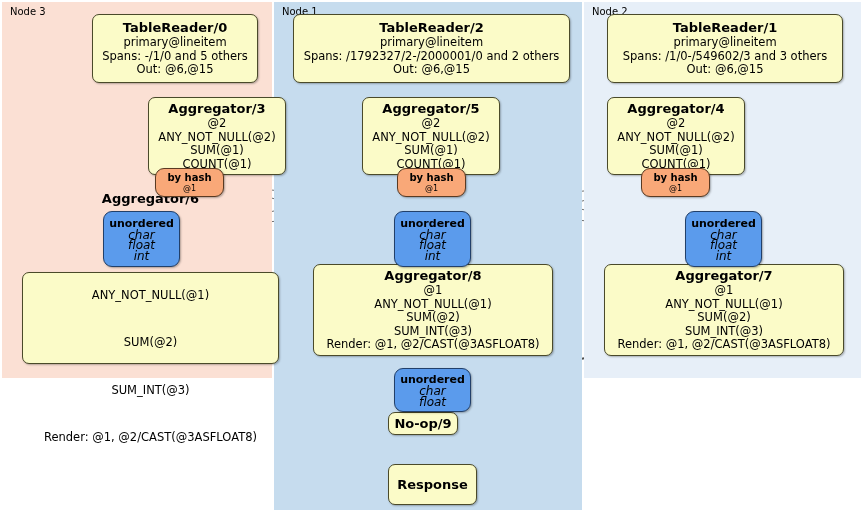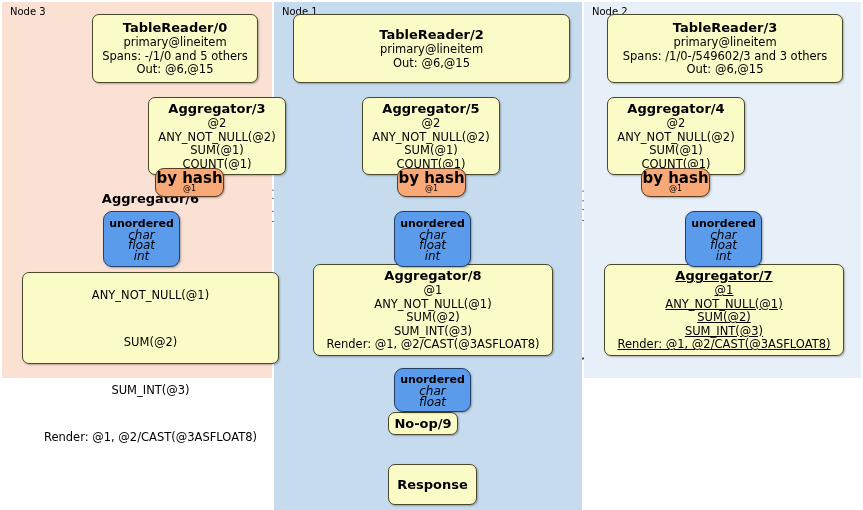--- a/index.html
+++ b/index.html
@@ -65,21 +65,21 @@
     white-space: nowrap;
   }
   .node-hash {
     background: #f9a878;
     border: 1px solid #5a3a22;
     border-radius: 9px;
     box-shadow: 1px 1px 2px rgba(0,0,0,0.3);
     z-index: 5;
   }
   .node-hash .node-title {
-    font-size: 15px;
+    font-size: 10px;
     line-height: 12px;
   }
   .node-hash .node-line {
     font-size: 8px;
     line-height: 9px;
   }
   .node-sync {
     background: #5b9bec;
     border: 1px solid #22406a;
     border-radius: 9px;
@@ -172,20 +172,21 @@
         <div class="node-title">Aggregator/6</div>
         <div class="node-line">@1</div>
         <div class="node-line">ANY_NOT_NULL(@1)</div>
         <div class="node-line">SUM(@2)</div>
         <div class="node-line">SUM_INT(@3)</div>
         <div class="node-line">Render: @1, @2/CAST(@3ASFLOAT8)</div>
       </div>
       <div class="node node-proc" style="left: 293px; top: 14px; width: 277px; height: 69px;">
         <div class="node-title">TableReader/2</div>
         <div class="node-line">primary@lineitem</div>
+        <div class="node-line">Spans: /1792327/2-/2000001/0 and 2 others</div>
         <div class="node-line">Out: @6,@15</div>
       </div>
       <div class="node node-proc" style="left: 362px; top: 97px; width: 138px; height: 78px;">
         <div class="node-title">Aggregator/5</div>
         <div class="node-line">@2</div>
         <div class="node-line">ANY_NOT_NULL(@2)</div>
         <div class="node-line">SUM(@1)</div>
         <div class="node-line">COUNT(@1)</div>
       </div>
       <div class="node node-hash" style="left: 397px; top: 168px; width: 69px; height: 29px;">
@@ -200,21 +201,21 @@
       </div>
       <div class="node node-proc" style="left: 313px; top: 264px; width: 240px; height: 92px;">
         <div class="node-title">Aggregator/8</div>
         <div class="node-line">@1</div>
         <div class="node-line">ANY_NOT_NULL(@1)</div>
         <div class="node-line">SUM(@2)</div>
         <div class="node-line">SUM_INT(@3)</div>
         <div class="node-line">Render: @1, @2/CAST(@3ASFLOAT8)</div>
       </div>
       <div class="node node-proc" style="left: 607px; top: 14px; width: 236px; height: 69px;">
-        <div class="node-title">TableReader/3</div>
+        <div class="node-title">TableReader/1</div>
         <div class="node-line">primary@lineitem</div>
         <div class="node-line">Spans: /1/0-/549602/3 and 3 others</div>
         <div class="node-line">Out: @6,@15</div>
       </div>
       <div class="node node-proc" style="left: 607px; top: 97px; width: 138px; height: 78px;">
         <div class="node-title">Aggregator/4</div>
         <div class="node-line">@2</div>
         <div class="node-line">ANY_NOT_NULL(@2)</div>
         <div class="node-line">SUM(@1)</div>
         <div class="node-line">COUNT(@1)</div>
@@ -222,21 +223,21 @@
       <div class="node node-hash" style="left: 641px; top: 168px; width: 69px; height: 29px;">
         <div class="node-title">by hash</div>
         <div class="node-line">@1</div>
       </div>
       <div class="node node-sync" style="left: 685px; top: 211px; width: 77px; height: 56px;">
         <div class="node-title">unordered</div>
         <div class="node-line">char</div>
         <div class="node-line">float</div>
         <div class="node-line">int</div>
       </div>
-      <div class="node node-proc" style="left: 604px; top: 264px; width: 240px; height: 92px; text-decoration: underline;">
+      <div class="node node-proc" style="left: 604px; top: 264px; width: 240px; height: 92px;">
         <div class="node-title">Aggregator/7</div>
         <div class="node-line">@1</div>
         <div class="node-line">ANY_NOT_NULL(@1)</div>
         <div class="node-line">SUM(@2)</div>
         <div class="node-line">SUM_INT(@3)</div>
         <div class="node-line">Render: @1, @2/CAST(@3ASFLOAT8)</div>
       </div>
       <div class="node node-sync" style="left: 394px; top: 368px; width: 77px; height: 44px;">
         <div class="node-title">unordered</div>
         <div class="node-line">char</div>

